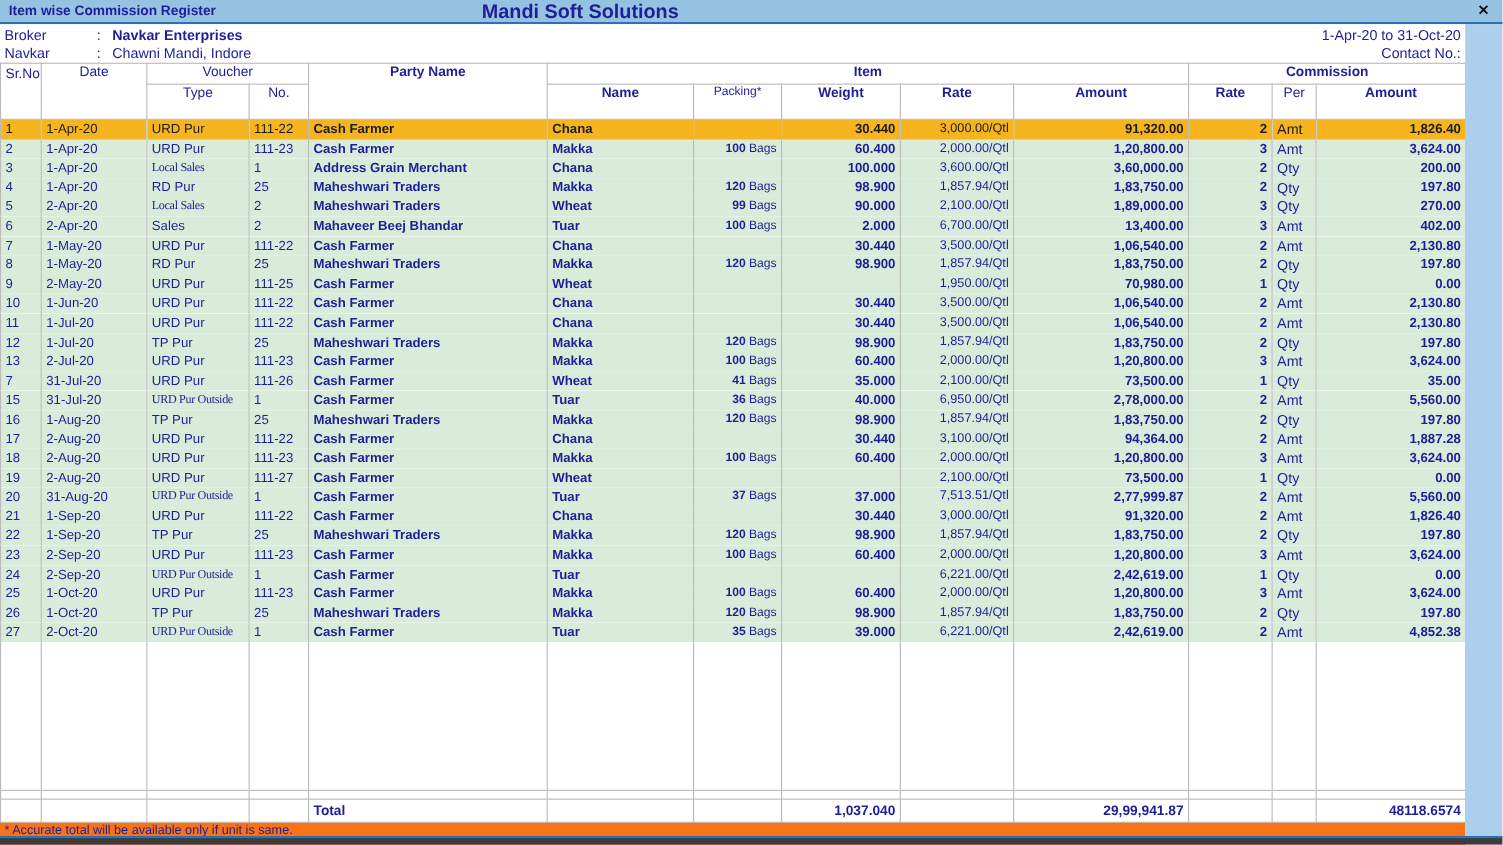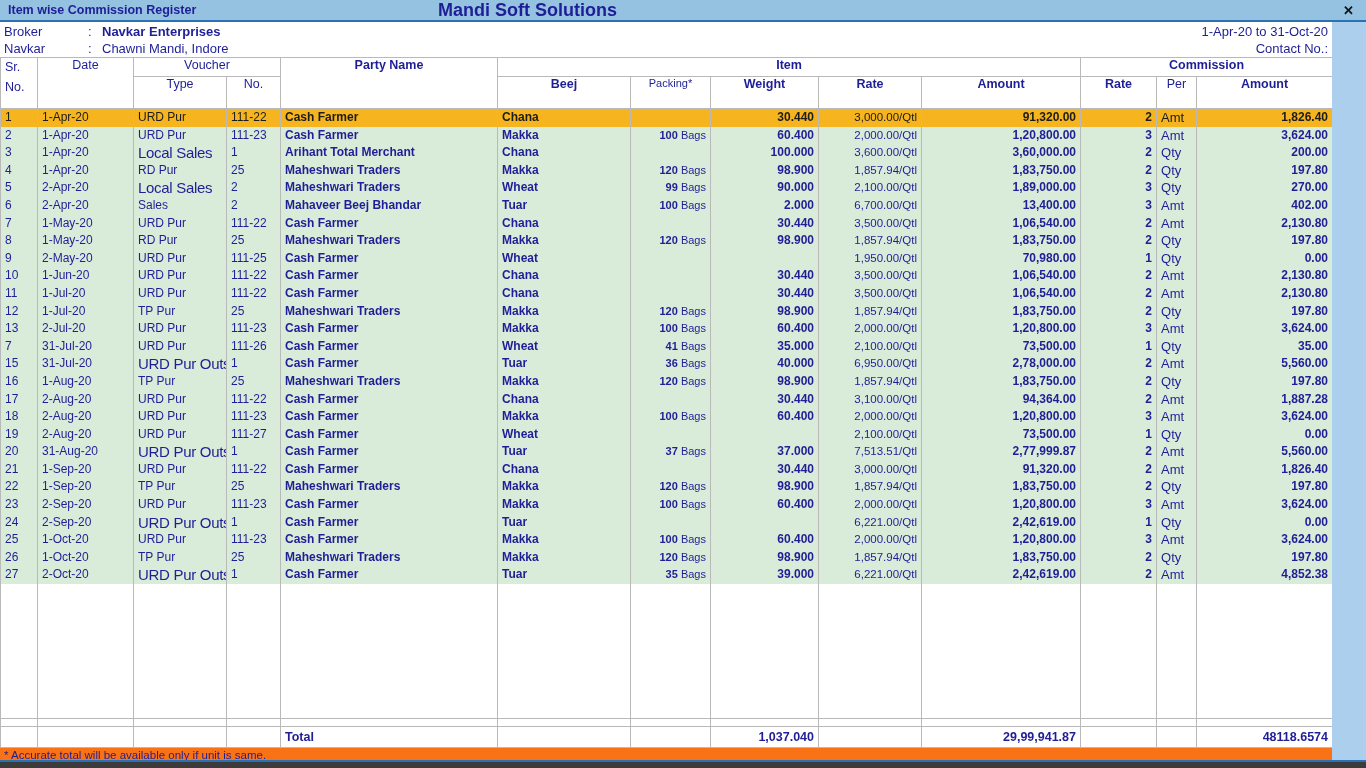--- a/index.html
+++ b/index.html
@@ -36,39 +36,39 @@
   table { border-collapse:collapse; table-layout:fixed; width:1332px; flex:0 0 auto; }
   td { border-right:1px solid var(--grid,#b9b9b9); overflow:hidden; white-space:nowrap;
        font-size:12px; color:var(--navy,#1e1e96); padding:0 4px; }
   td:first-child { border-left:1px solid var(--grid,#b9b9b9); }
 
   thead td { background:#fff; text-align:center; vertical-align:top; font-size:12.5px; }
   tr.h1 td { height:19px; border-top:1px solid var(--grid,#b9b9b9); }
   tr.h1 td.span { border-bottom:1px solid var(--grid,#b9b9b9); font-weight:bold; }
   tr.h2 td { height:20px; }
   td.vcell { vertical-align:top; }
-  .stack { height:100%; display:flex; flex-direction:column; justify-content:space-between; text-align:left; }
+  .stack { height:100%; display:flex; flex-direction:row; justify-content:space-between; text-align:left; }
   .stack div { line-height:19px; }
   tr.sp td { height:12px; border-bottom:1px solid var(--grid,#b9b9b9); }
   .hb { font-weight:bold; }
   .hsm { font-size:11px; }
 
   tbody.data td { background:var(--green,#d9ecda); height:17.6px; line-height:17.6px; }
   tbody.data tr.hl td { background:var(--hl,#f6b51e); color:#1c1c1c; }
   tbody.fill tr.filler td { height:134px; background:#fff; }
   tbody.fill tr.gap td { height:8px; background:#fff; border-top:1px solid var(--grid,#b9b9b9);
     border-bottom:1px solid var(--grid,#b9b9b9); }
   tfoot td { height:21px; background:#fff; border-bottom:1px solid var(--grid,#b9b9b9); font-size:12.5px;margin-top:24px; }
 
   .al { text-align:left; } .ar { text-align:right; }
   .b { font-weight:bold; }
   .rt { font-size:11.5px; }
   .pk { font-size:11px; }
   .pr { font-size:13px; }
-  .cond { font-size:15px; letter-spacing:-0.3px; }
+  .cond { font-size:11px; letter-spacing:-0.3px;font-family:Liberation Serif, serif; }
   .pk .num { font-weight:bold; }
 
   
   .footnote { flex:1; font-size:11.5px; color:var(--navy,#1e1e96); padding:1px 0 10px 4px;
     line-height:13px; background:#f97316; }
   .bottombar { flex:0 0 8px; height:8px; background:#3b3b3b; border-top:2px solid var(--blueline,#2a72b5); }
 </style>
 </head>
 <body>
 
@@ -130,21 +130,21 @@
             </td>
             <td rowspan="2" class="vcell">Date</td>
             <td colspan="2" class="span" style="font-weight:normal">Voucher</td>
             <td rowspan="2" class="vcell hb">Party Name</td>
             <td colspan="5" class="span">Item</td>
             <td colspan="3" class="span">Commission</td>
           </tr>
           <tr class="h2">
             <td>Type</td>
             <td>No.</td>
-            <td class="hb">Beej</td>
+            <td class="hb">Name</td>
             <td class="hsm">Packing*</td>
             <td class="hb">Weight</td>
             <td class="hb">Rate</td>
             <td class="hb">Amount</td>
             <td class="hb">Rate</td>
             <td>Per</td>
             <td class="hb">Amount</td>
           </tr>
           <tr class="sp">
               <td></td>
@@ -191,21 +191,21 @@
               <td class="ar b">1,20,800.00</td>
               <td class="ar b">3</td>
               <td class="al pr">Amt</td>
               <td class="ar b">3,624.00</td>
             </tr>
             <tr>
               <td class="al">3</td>
               <td class="al">1-Apr-20</td>
               <td class="al cond">Local Sales</td>
               <td class="al">1</td>
-              <td class="al b">Arihant Total Merchant</td>
+              <td class="al b">Address Grain Merchant</td>
               <td class="al b">Chana</td>
               <td class="ar pk"></td>
               <td class="ar b">100.000</td>
               <td class="ar rt">3,600.00/Qtl</td>
               <td class="ar b">3,60,000.00</td>
               <td class="ar b">2</td>
               <td class="al pr">Qty</td>
               <td class="ar b">200.00</td>
             </tr>
             <tr>

